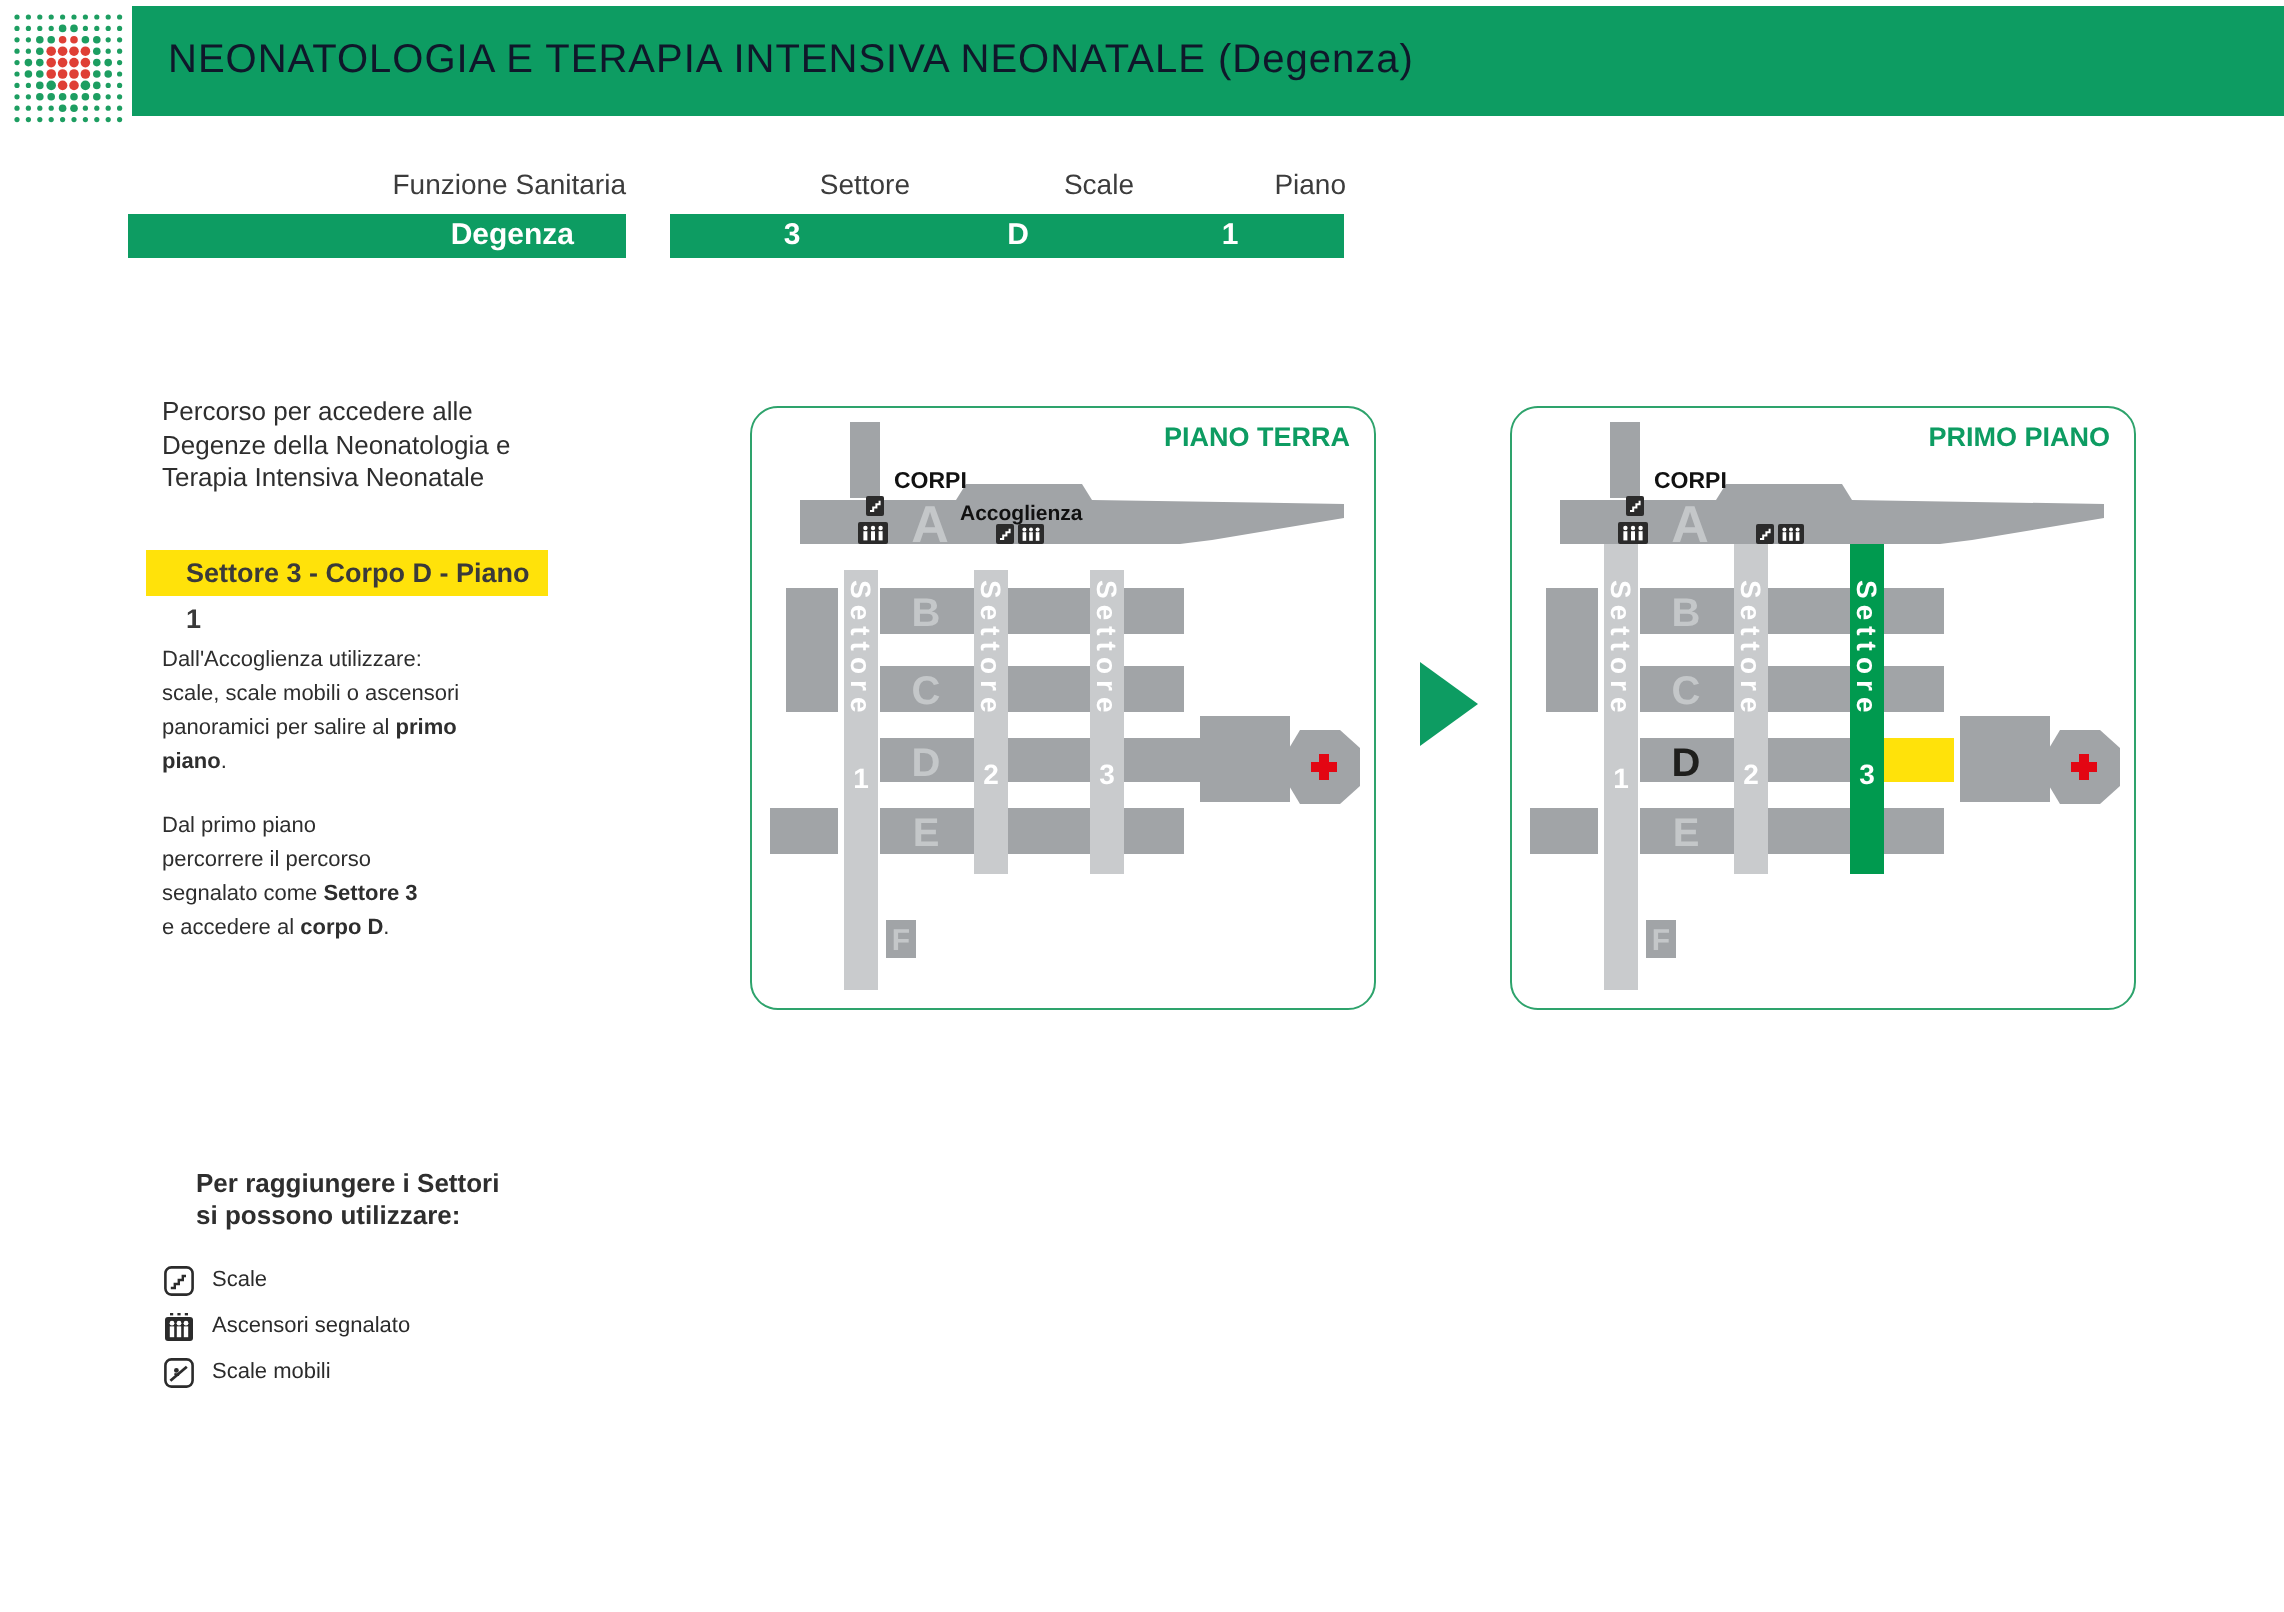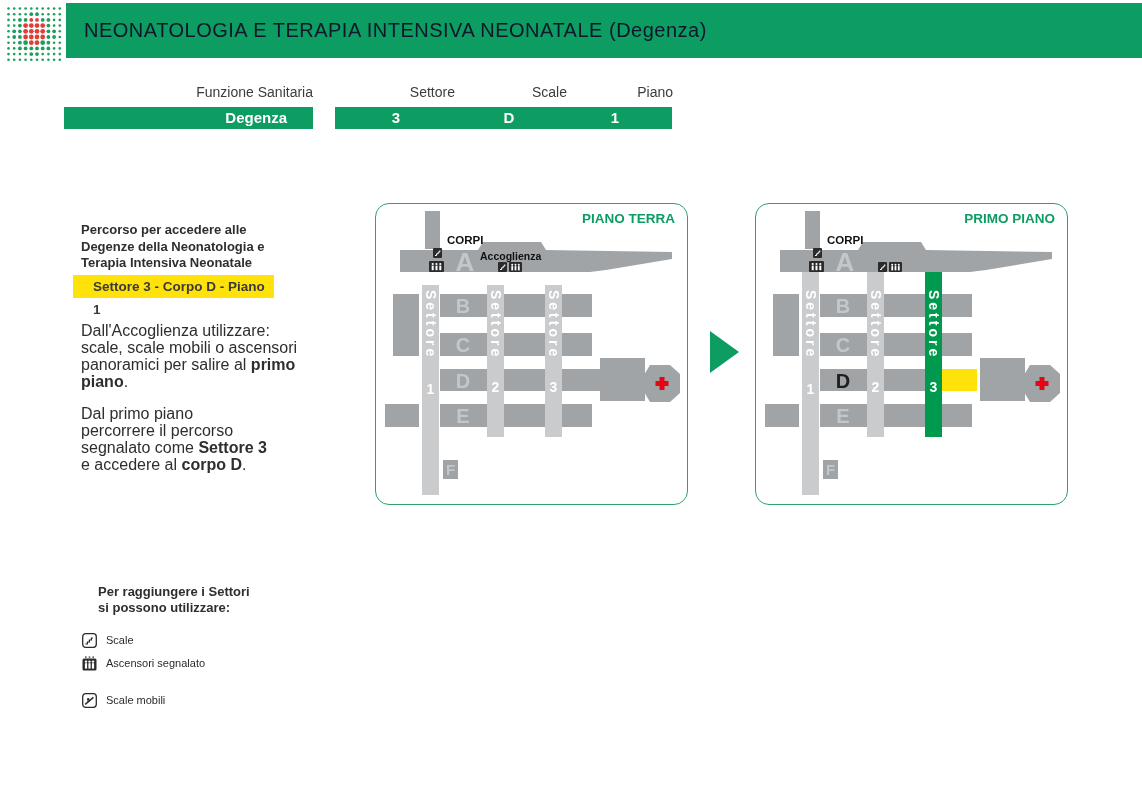--- a/index.html
+++ b/index.html
@@ -19,31 +19,31 @@
   .title-bar h1{margin:0 0 0 18px;font-size:20px;font-weight:400;letter-spacing:.5px;color:#0f172a;}
   .logo{left:5px;top:5px;width:58px;height:58px;}
 
   
   .meta-label{top:84px;height:18px;font-size:14px;color:var(--ink);text-align:right;}
   .meta-bar{top:107px;height:22px;background:var(--green);color:#fff;font-weight:bold;font-size:15px;}
   .meta-bar .val{position:absolute;top:2px;width:80px;text-align:center;}
   .funzione-value{text-align:right;padding-right:26px;line-height:22px;}
 
   
-  .intro{left:81px;top:222px;width:230px;font-size:13px;font-weight:bold;line-height:16.5px;
+  .intro{left:81px;top:198px;width:230px;font-size:13px;font-weight:normal;line-height:16.5px;
          white-space:pre-line;color:#2e2e2e;}
   .highlight{left:73px;top:275px;width:201px;height:23px;background:var(--yellow);
              font-size:13.5px;font-weight:bold;line-height:23px;padding-left:20px;color:#3a3a3a;}
-  .para{left:81px;width:235px;font-size:16px;line-height:17px;white-space:pre-line;color:#2e2e2e;}
+  .para{left:81px;width:235px;font-size:11px;line-height:17px;white-space:pre-line;color:#2e2e2e;}
   .para b{font-weight:bold;}
   .p1{top:322px;} .p2{top:405px;}
   .legend-heading{left:98px;top:584px;width:220px;font-size:13px;font-weight:bold;line-height:16px;
                   white-space:pre-line;color:#2e2e2e;}
   .legend-item{left:82px;height:16px;display:flex;align-items:center;gap:9px;}
-  .li1{top:632px;} .li2{top:655px;} .li3{top:692px;}
+  .li1{top:632px;} .li2{top:655px;} .li3{top:678px;}
   .legend-item .lbl{font-size:11px;color:#2b2b2b;}
 
   
   .floor-panel{top:203px;width:313px;height:302px;border:1.5px solid var(--panel-border);
                border-radius:14px;background:#fff;}
   .terra{left:375px;} .primo{left:755px;}
   .floor-title{position:absolute;top:7px;right:12px;font-size:13.5px;font-weight:bold;color:var(--green);}
   .floor-panel svg{position:absolute;left:0;top:0;font-family:inherit;}
 
   .next-arrow{left:710px;top:331px;width:0;height:0;border-top:21px solid transparent;

